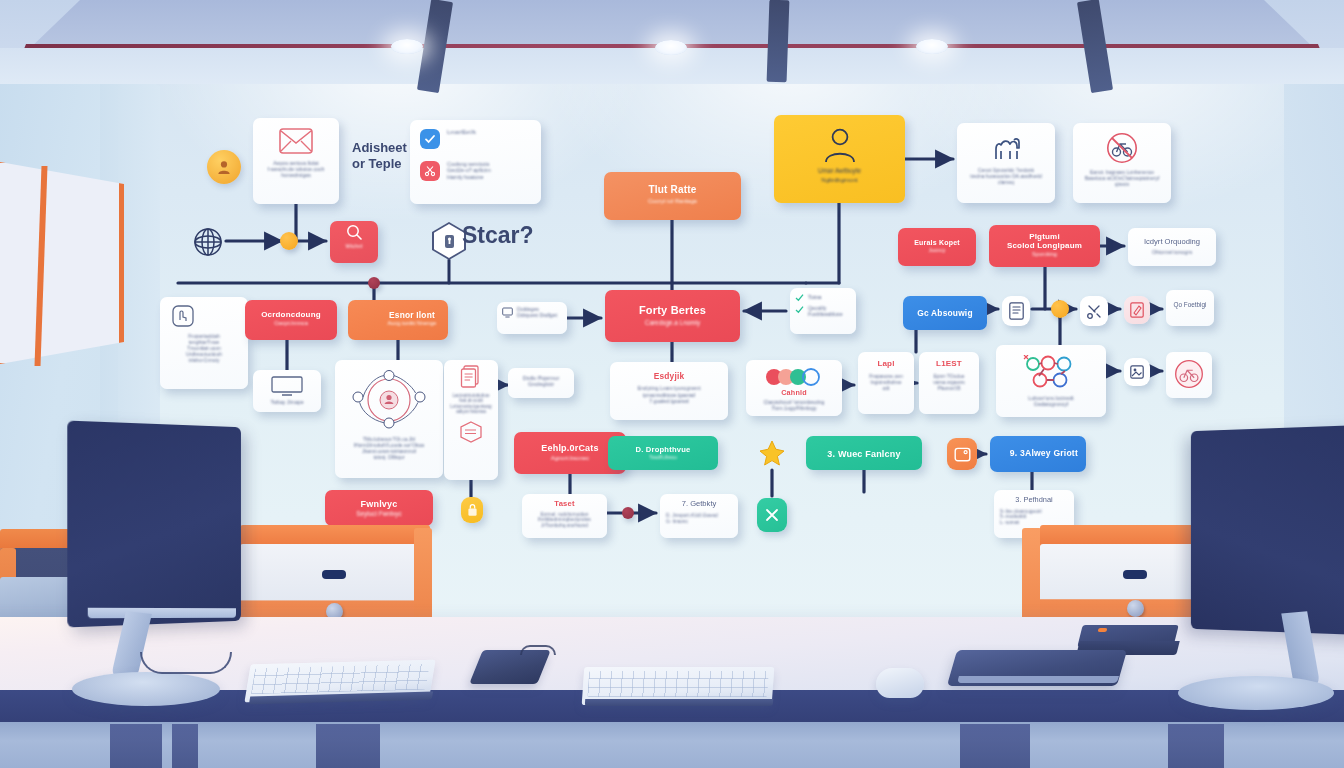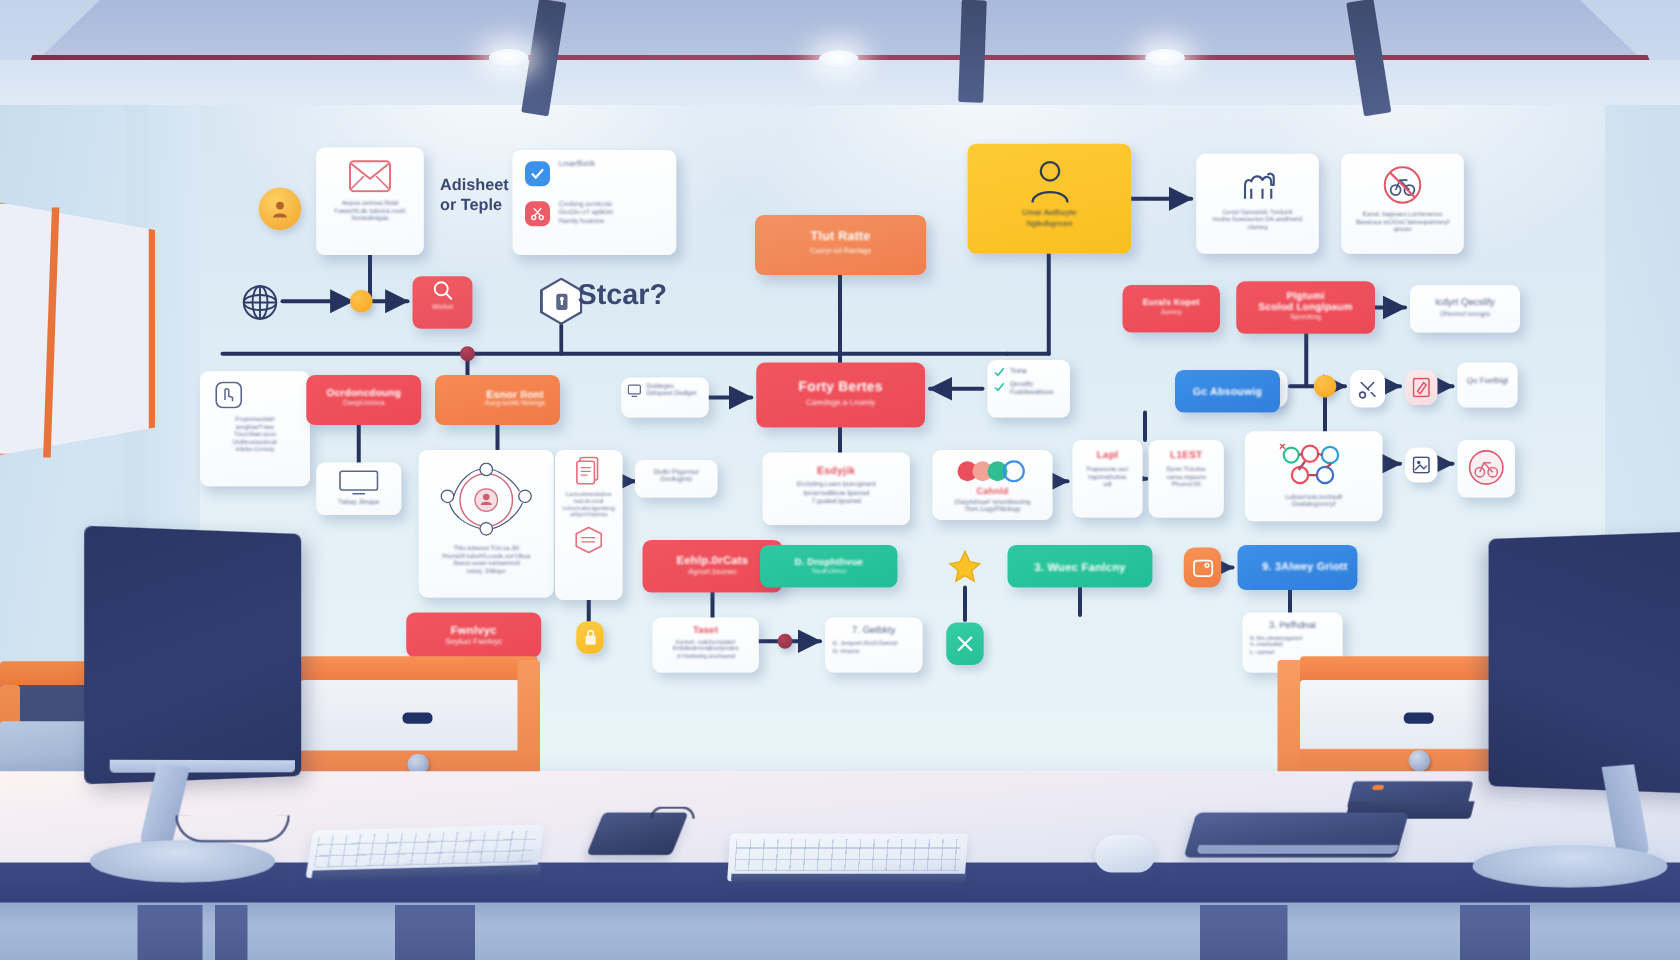--- a/index.html
+++ b/index.html
@@ -617,21 +617,21 @@
       <span class="s blur2" style="font-size:5.4px;">Juoncy</span>
     </div>
 
     <div class="node n-red" style="left:989px;top:225px;width:111px;height:42px;">
       <span class="t blur1" style="font-size:8px;margin-top:2px;white-space:pre-line">Plgtumi
 Scolod Longlpaum</span>
       <span class="s blur2" style="font-size:5.6px;">Sporcking</span>
     </div>
 
     <div class="node n-white" style="left:1128px;top:228px;width:88px;height:38px;">
-      <span class="s blur1" style="font-size:7.6px;margin-top:4px;color:#4a5780;">Icdyrt Qecslify</span>
+      <span class="s blur1" style="font-size:7.6px;margin-top:4px;color:#4a5780;">Icdyrt Orquoding</span>
       <span class="s blur2" style="font-size:5.4px;margin-top:2px;">Ohtornel tonogrs</span>
     </div>
 
     <div class="node n-white" style="left:160px;top:297px;width:88px;height:92px;">
       <div style="display:flex;margin:2px 0 0 4px;">
         <svg class="ic" width="22" height="22" viewBox="0 0 22 22">
             <rect x="1" y="1" width="20" height="20" rx="5" fill="none" stroke="#5a6789" stroke-width="1.3"></rect>
             <path d="M8,15 L8,7.5 a1.5,1.5 0 0 1 3,0 L11,12 l3,1 0,3" fill="none" stroke="#5a6789" stroke-width="1.2"></path>
           </svg>
       </div>
@@ -677,21 +677,21 @@
       </div>
       <div style="display:flex;gap:4px;align-items:flex-start;margin-top:3px;">
         <svg class="ic" width="9" height="9" viewBox="0 0 9 9">
             <path d="M1,5 L3.4,7.2 L8,1.6" fill="none" stroke="#2ec39b" stroke-width="1.3"></path>
           </svg>
         <span class="s blur2" style="font-size:5.2px;text-align:left;white-space:pre-line">Qecslify
 Fusbliseabluse</span>
       </div>
     </div>
 
-    <div class="node n-blue" style="left:903px;top:296px;width:84px;height:34px;margin-left:37px;">
+    <div class="node n-blue" style="left:903px;top:296px;width:84px;height:34px;">
       <span class="t blur1" style="font-size:8.4px;margin-top:7px;">Gc Absouwig</span>
     </div>
 
     <div class="node n-white" style="left:1166px;top:290px;width:48px;height:36px;padding:4px;">
       <span class="s blur1" style="font-size:6.4px;margin-top:7px;color:#4a5780;white-space:pre-line">Qo Foetbigi</span>
     </div>
 
     <div class="node n-white" style="left:253px;top:370px;width:68px;height:42px;padding:4px;">
       <div style="display:flex;justify-content:center;margin-top:2px;">
         <svg class="ic" width="32" height="20" viewBox="0 0 32 20">

